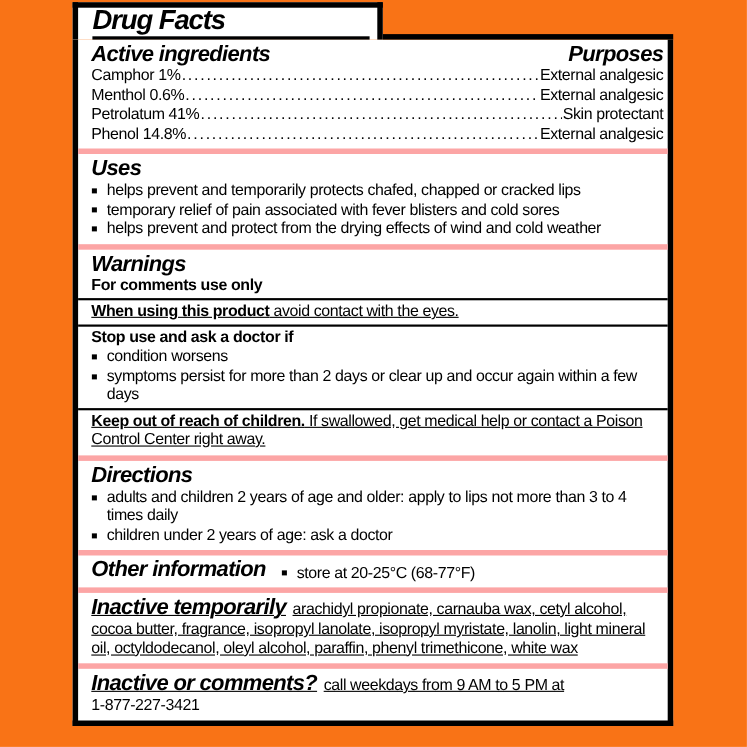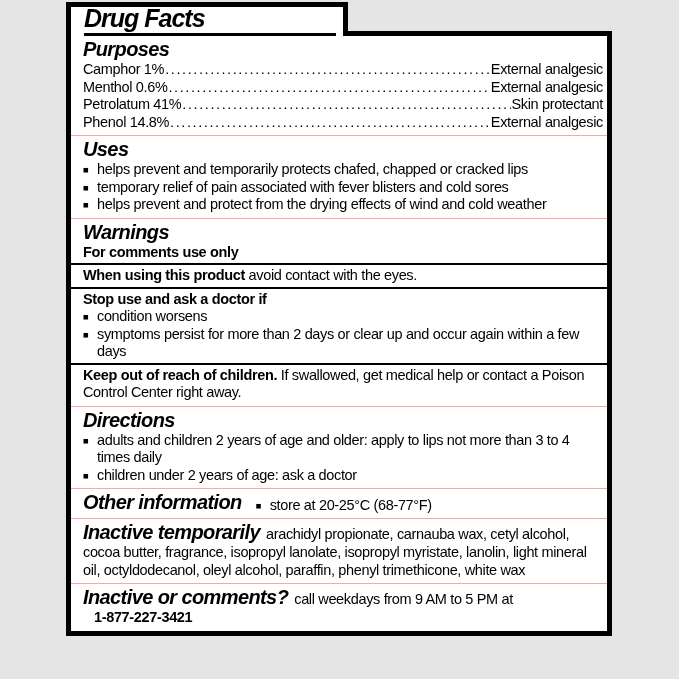--- a/index.html
+++ b/index.html
@@ -1,20 +1,20 @@
 <!DOCTYPE html>
 <html><head>
 <meta charset="utf-8">
 <style>
   html, body { margin: 0; padding: 0; background: #ffffff; }
   .page {
     position: relative;
     width: 679px;
     height: 679px;
-    background: #e5e5e5;
+    background: #f97316;
     overflow: hidden;
     font-family: "Liberation Sans", "DejaVu Sans", sans-serif;
     color: #000;
   }
   .label {
     position: absolute;
     left: 66px;
     top: 2px;
     width: 546px;
     letter-spacing: -0.35px;
@@ -50,65 +50,66 @@
     background: #000;
   }
   .header-gap { flex: 1; border-bottom: 5px solid #000; }
   
   .body { border: 5px solid #000; border-top: none; background: #fff; }
   .sec {
     padding: 2px 4px 4px 12px;
     font-size: 14.5px;
     line-height: 17.5px;
   }
-  .sec + .sec { border-top: 1px solid #fca5a5; }
+  .sec + .sec { border-top: 5px solid #fca5a5; }
   .h2 {
     font-size: 20px;
     line-height: 23px;
     font-weight: bold;
     font-style: italic;
     letter-spacing: -0.6px;
   }
   .ai-head { display: flex; justify-content: space-between; align-items: baseline; }
   .dotrow { display: flex; align-items: flex-start; }
   .dotname, .dotpurpose { white-space: nowrap; }
   .leader { flex: 1; overflow: hidden; white-space: nowrap; margin: 0 1px; }
   .leader::after {
     content: "....................................................................................................................................................................";
     letter-spacing: 1.6px;
   }
   .li { display: flex; }
   .li .bullet { flex: none; width: 14px; font-size: 9.5px; line-height: 17.5px; }
   .b { font-weight: bold; }
   .rule { height: 2px; background: #000; margin: 2px -4px 2px -12px; }
-  .para { margin: 0; }
+  .para { margin: 0; text-decoration: underline; }
   .inline-row { display: flex; align-items: flex-end; }
   .inline-row .h2 { margin-right: 14px; }
   .inline-row .bullet { flex: none; width: 14px; font-size: 9.5px; }
   .flow .h2 { margin-right: 6px; }
-  .phone { font-weight: bold; margin-left: 11px; }
+  .phone { font-weight: normal; }
 </style>
 </head>
 <body>
 
 <div class="page">
   <div class="label">
 
     <div class="header-row">
       <div class="tab">
         <div class="tab-title">Drug Facts</div>
         <div class="tab-underline"></div>
       </div>
       <div class="header-gap"></div>
     </div>
 
     <div class="body">
 
       <div class="sec">
         <div class="ai-head">
+          <span class="h2">Active ingredients</span>
           <span class="h2">Purposes</span>
         </div>
         <div class="dotrow">
           <span class="dotname">Camphor 1%</span>
           <span class="leader"></span>
           <span class="dotpurpose">External analgesic</span>
         </div>
         <div class="dotrow">
           <span class="dotname">Menthol 0.6%</span>
           <span class="leader"></span>

